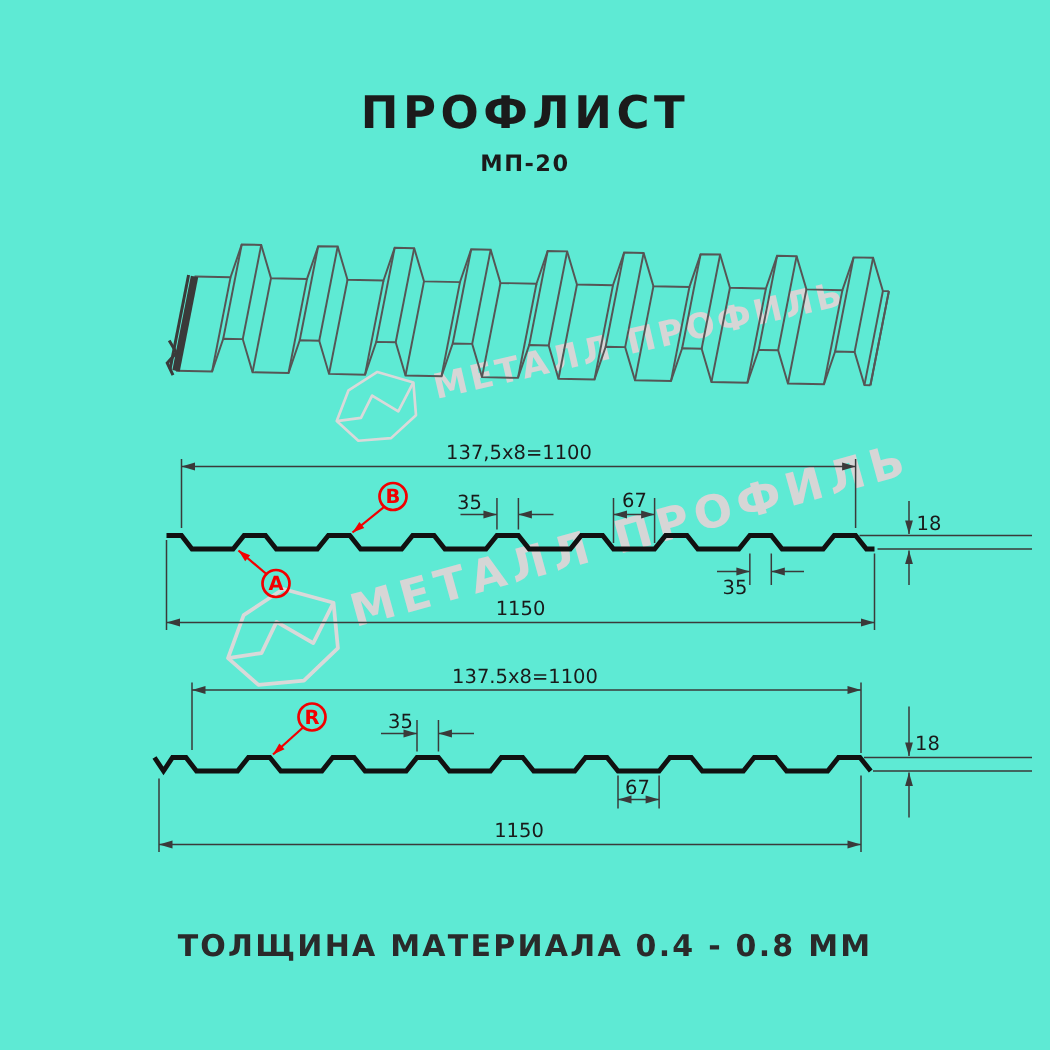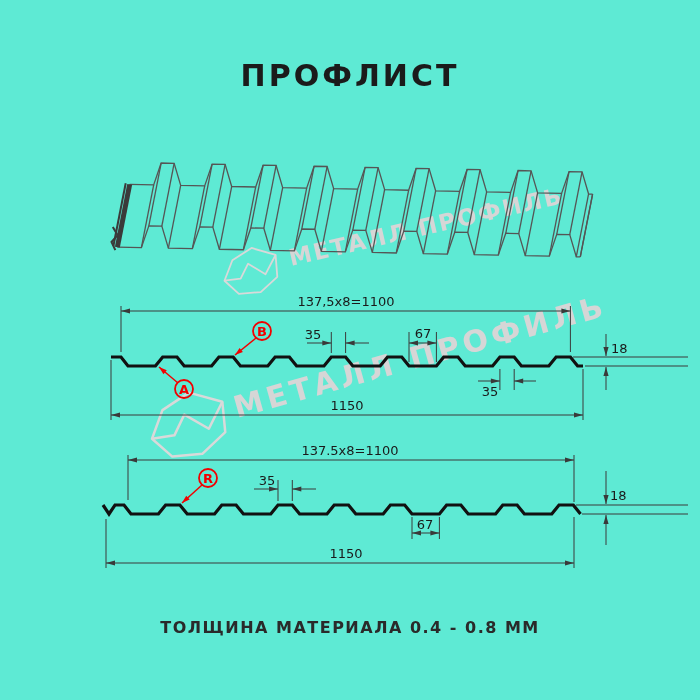--- a/index.html
+++ b/index.html
@@ -2,40 +2,41 @@
 <html><head>
 <meta charset="utf-8">
 <style>
   html,body{margin:0;padding:0;background:#ffffff;width:700px;height:700px;overflow:hidden;}
   .page{position:relative;width:700px;height:700px;background:#5eead4;font-family:"DejaVu Sans",sans-serif;}
   .title{position:absolute;top:58px;left:0;width:700px;text-align:center;
          font-size:30px;font-weight:800;letter-spacing:3px;color:#1b1b1b;}
   .subtitle{position:absolute;top:100px;left:0;width:700px;text-align:center;
          font-size:15px;font-weight:700;letter-spacing:1px;color:#1b1b1b;}
   .footer{position:absolute;top:618px;left:0;width:700px;text-align:center;
-         font-size:16px;font-weight:600;letter-spacing:1.5px;color:#2a2a2a;}
+         font-size:20px;font-weight:600;letter-spacing:1.5px;color:#2a2a2a;}
   svg{position:absolute;top:0;left:0;}
   .wm-t{font-size:23px;font-weight:600;letter-spacing:2px;fill:#d6d6d6;}
   .wm-t2{font-size:30px;font-weight:600;letter-spacing:4px;fill:#d6d6d6;}
   .wm-l{stroke:#d9d9d9;stroke-width:2;fill:none;stroke-linejoin:round;}
   .w3d{stroke:#555;stroke-width:1.3;fill:none;stroke-linejoin:miter;}
   .cap{stroke:#3a3a3a;fill:none;}
   .prof{stroke:#111;stroke-width:3.2;fill:none;stroke-linejoin:miter;}
   .dl{stroke:#3a3a3a;stroke-width:1;fill:none;}
   .dim{font-size:13px;fill:#1a1a1a;}
   .lab{font-size:13px;font-weight:700;fill:#f20000;}
   .red{stroke:#f20000;stroke-width:1.5;fill:none;}
   .redc{stroke:#f20000;stroke-width:1.8;fill:none;}
 </style>
 </head>
 <body>
 
 <div class="page">
 
   <div class="title">ПРОФЛИСТ</div>
+  <div class="subtitle">МП-20</div>
 
   <svg width="700" height="700" viewBox="0 0 700 700">
     <defs>
       <marker id="ah" markerUnits="userSpaceOnUse" markerWidth="11" markerHeight="8" refX="9.6" refY="3.5" orient="auto-start-reverse">
         <path d="M0.6,0.9 L9.6,3.5 L0.6,6.1 Z" fill="#3a3a3a"></path>
       </marker>
       <marker id="ahr" markerUnits="userSpaceOnUse" markerWidth="10" markerHeight="8" refX="8.6" refY="3.5" orient="auto-start-reverse">
         <path d="M0.6,0.9 L8.6,3.5 L0.6,6.1 Z" fill="#f20000"></path>
       </marker>
     </defs>

